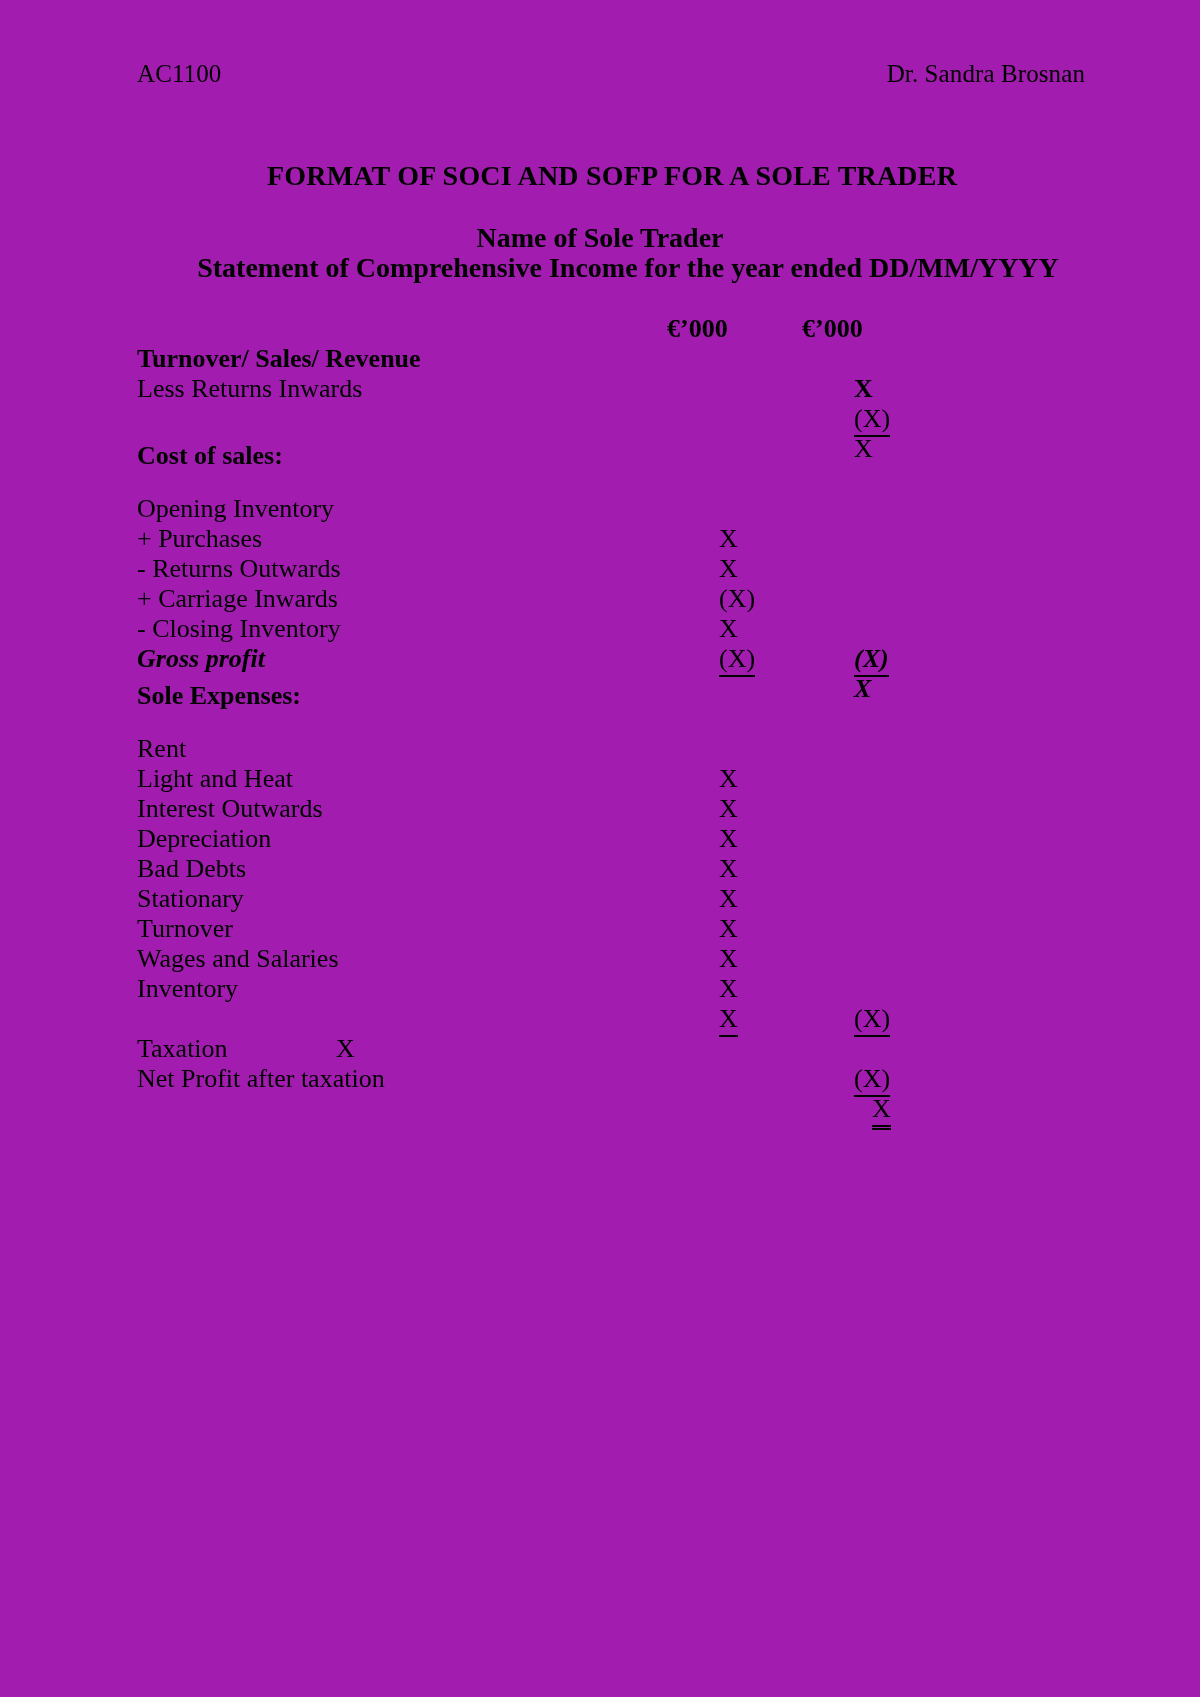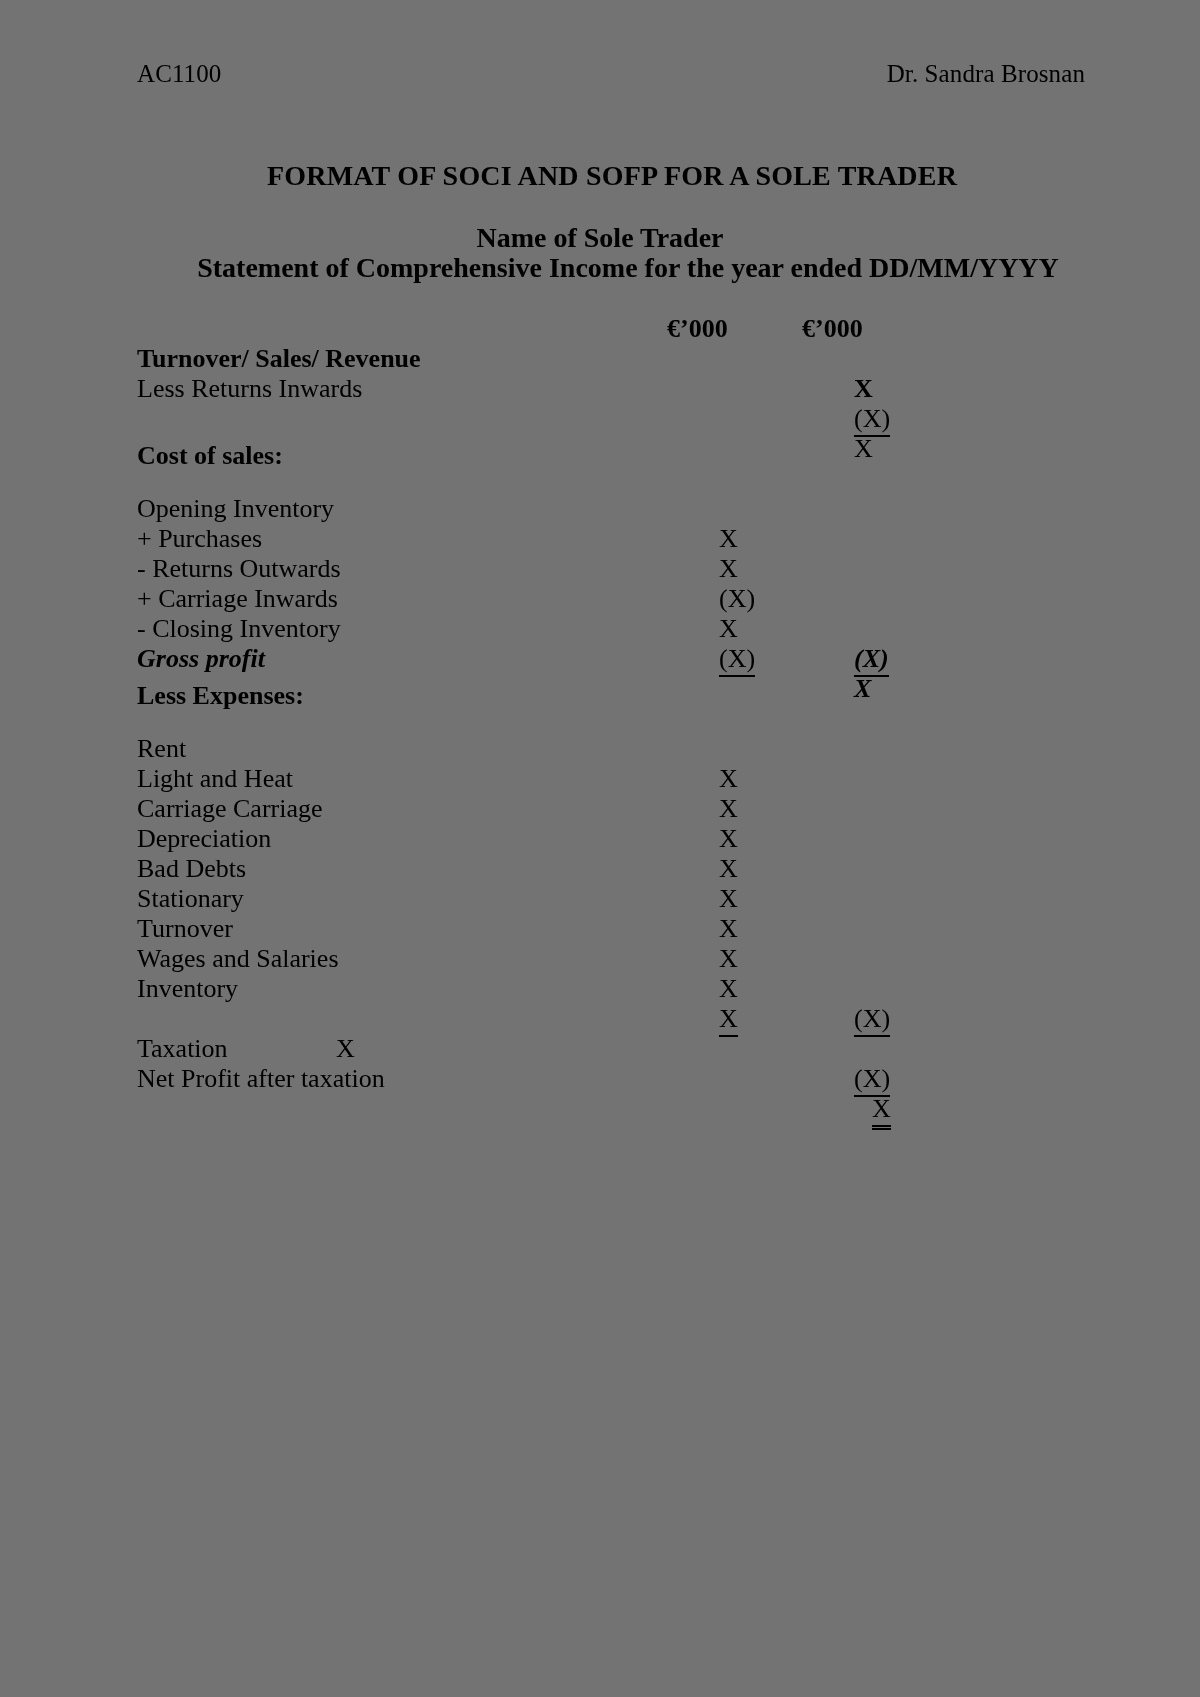--- a/index.html
+++ b/index.html
@@ -9,21 +9,21 @@
   }
   body {
     font-family: "Liberation Serif", "DejaVu Serif", serif;
     color: #000000;
     -webkit-font-smoothing: antialiased;
   }
   .page {
     position: relative;
     width: 1200px;
     height: 1697px;
-    background: #737373;
+    background: #a21caf;
     box-sizing: border-box;
     overflow: hidden;
   }
 
   
   .doc-header {
     position: absolute;
     top: 60px;
     left: 137px;
     right: 115px;
@@ -229,21 +229,21 @@
       <div class="label bi">Gross profit</div>
       <div class="col1"></div>
       <div class="col2">
         <span class="v bi">X</span>
       </div>
     </div>
 
     <div class="row spacer"></div>
 
     <div class="row">
-      <div class="label b">Less Expenses:</div>
+      <div class="label b">Sole Expenses:</div>
       <div class="col1"></div>
       <div class="col2"></div>
     </div>
 
     <div class="row">
       <div class="label">Rent</div>
       <div class="col1">
         <span class="v">X</span>
       </div>
       <div class="col2"></div>
@@ -251,21 +251,21 @@
 
     <div class="row">
       <div class="label">Light and Heat</div>
       <div class="col1">
         <span class="v">X</span>
       </div>
       <div class="col2"></div>
     </div>
 
     <div class="row">
-      <div class="label">Carriage Carriage</div>
+      <div class="label">Interest Outwards</div>
       <div class="col1">
         <span class="v">X</span>
       </div>
       <div class="col2"></div>
     </div>
 
     <div class="row">
       <div class="label">Depreciation</div>
       <div class="col1">
         <span class="v">X</span>

